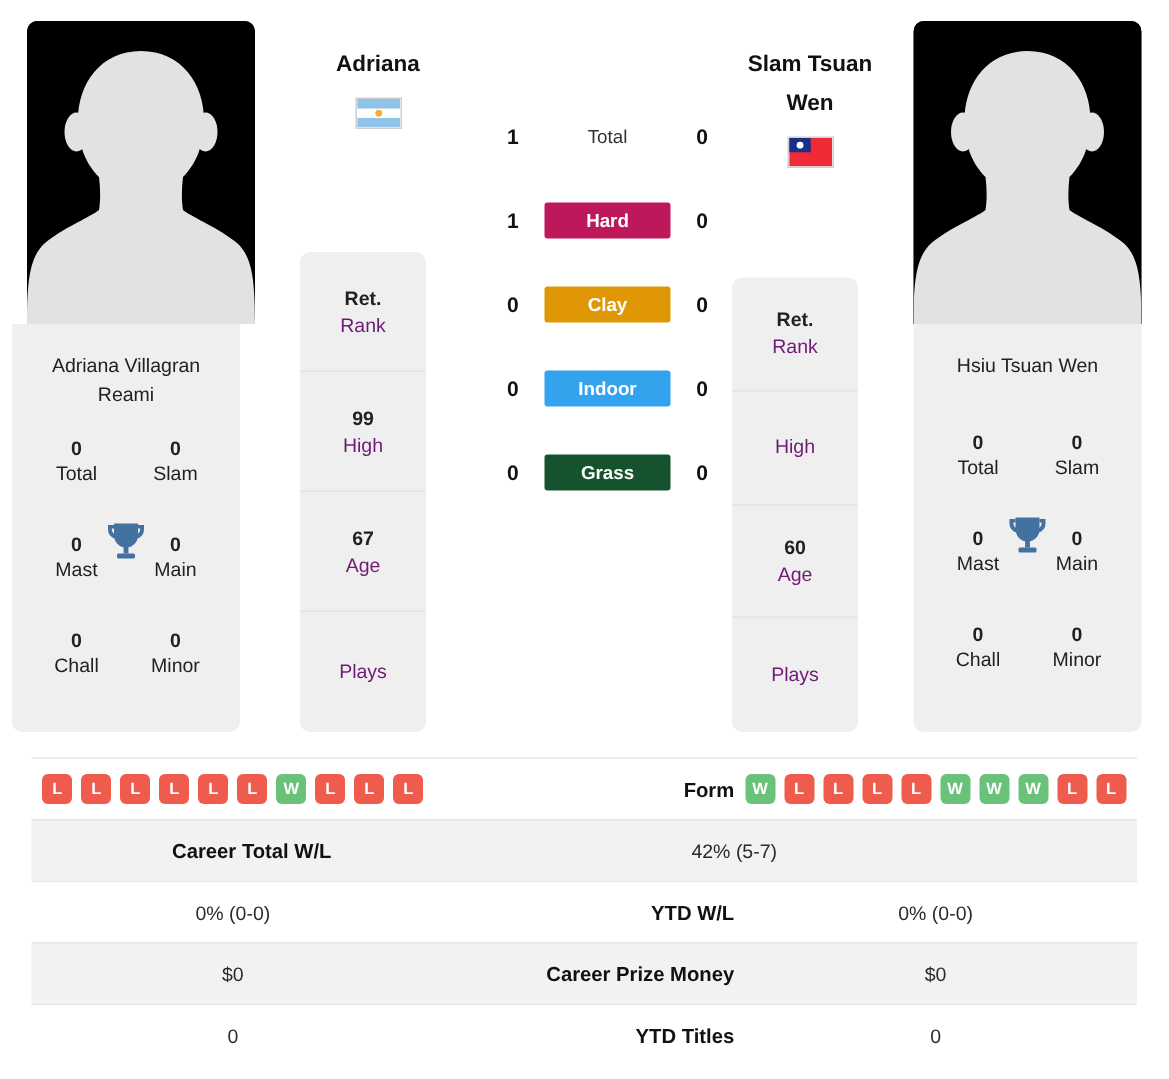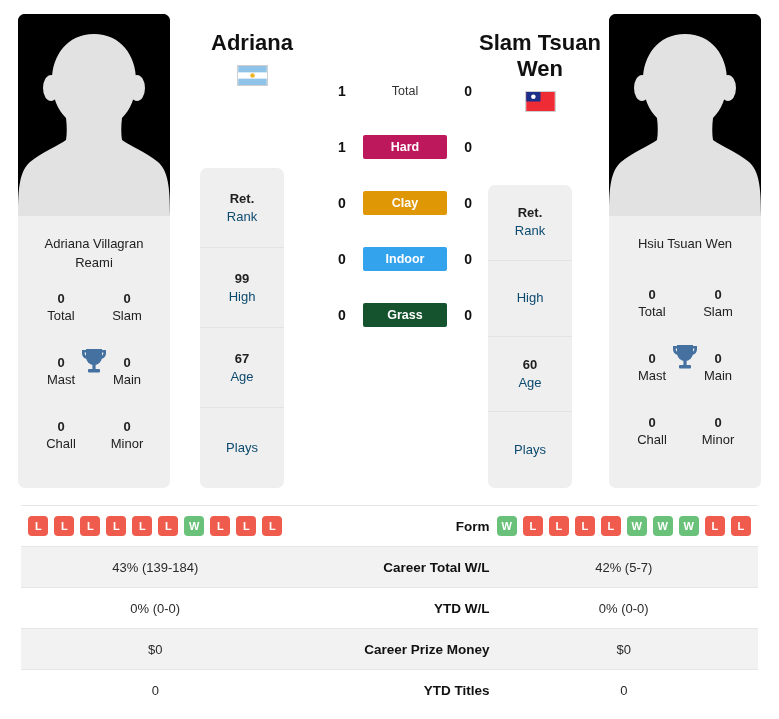--- a/index.html
+++ b/index.html
@@ -23,21 +23,21 @@
   }
   .avatar.left  { left: 18px; }
   .avatar.right { left: 609px; }
   .avatar svg { display: block; width: 100%; height: 100%; }
 
   
   .playercard {
     position: absolute; top: 216px; width: 152px; height: 272px;
     background: #efefef; border-radius: 0 0 7px 7px;
   }
-  .playercard.left  { left: 18px; }
+  .playercard.left  { left: 8px; }
   .playercard.right { left: 609px; }
 
   .pc-name {
     text-align: center; font-size: 13px; line-height: 19px;
     color: #212121; padding: 18px 8px 0 8px; min-height: 52px;
   }
 
   .title-grid {
     display: grid; grid-template-columns: 1fr 1fr;
     row-gap: 30px; padding: 18px 10px 0 10px; position: relative;
@@ -50,21 +50,21 @@
     position: absolute; left: 50%; top: 74px;
     transform: translateX(-50%); width: 28px; height: 30px;
   }
   .trophy svg { display: block; width: 100%; height: 100%; }
 
   
   .headline { position: absolute; top: 30px; width: 160px; text-align: center; }
   .headline.left  { left: 172px; }
   .headline.right { left: 460px; }
   .hl-name {
-    font-size: 22px; font-weight: bold; line-height: 26px; color: #111111;
+    font-size: 15px; font-weight: bold; line-height: 26px; color: #111111;
   }
   .flag {
     margin: 9px auto 0; width: 31px; height: 21px;
     border: 1px solid #cfcfcf; overflow: hidden; display: block;
   }
   .flag svg { display: block; width: 100%; height: 100%; }
 
   
   .rankstack {
     position: absolute; width: 84px; background: #efefef; border-radius: 7px;
@@ -73,21 +73,21 @@
   .rankstack.left  { left: 200px; top: 168px; height: 320px; }
   .rankstack.right { left: 488px; top: 185px; height: 303px; }
 
   .rs-cell {
     height: 25%; display: flex; flex-direction: column;
     align-items: center; justify-content: center;
     border-bottom: 1px solid #e3e3e3;
   }
   .rs-cell:last-child { border-bottom: none; }
   .rs-val { font-size: 13px; font-weight: bold; line-height: 18px; color: #212121; }
-  .rs-lab { font-size: 13px; line-height: 18px; color: #0c4a6e; }
+  .rs-lab { font-size: 13px; line-height: 18px; color: #701a75; }
 
   
   .surfaces { position: absolute; left: 330px; top: 63px; width: 150px; }
   .surf-row {
     position: relative; height: 56px; display: flex;
     align-items: center; justify-content: center;
   }
   .surf-bar {
     width: 84px; height: 24px; border-radius: 2px;
     display: flex; align-items: center; justify-content: center;
@@ -357,21 +357,20 @@
             <div class="badge W">W</div>
             <div class="badge W">W</div>
             <div class="badge W">W</div>
             <div class="badge L">L</div>
             <div class="badge L">L</div>
           </div>
       </div>
     </div>
 
     <div class="strow shaded">
-      <div class="st-left">43% (139-184)</div>
       <div class="st-mid">Career Total W/L</div>
       <div class="st-right">42% (5-7)</div>
     </div>
 
     <div class="strow">
       <div class="st-left">0% (0-0)</div>
       <div class="st-mid">YTD W/L</div>
       <div class="st-right">0% (0-0)</div>
     </div>
 

